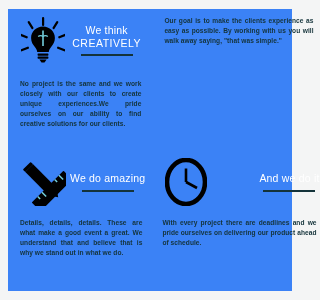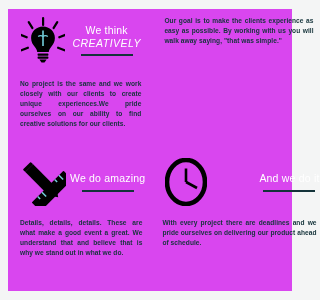--- a/index.html
+++ b/index.html
@@ -13,21 +13,21 @@
     background: #f4f5f5;
     font-family: "Liberation Sans", sans-serif;
     overflow: hidden;
   }
   #poster {
     position: absolute;
     left: 8px;
     top: 9px;
     width: 284px;
     height: 282px;
-    background: #d946ef;
+    background: #3b82f6;
     box-sizing: border-box;
   }
   .grid {
     position: absolute;
     inset: 0;
     display: grid;
     grid-template-columns: 1fr 1fr;
     grid-template-rows: 1fr 1fr;
   }
   .cell {
@@ -67,21 +67,20 @@
     color: #ffffff;
     font-size: 10.5px;
     line-height: 12.5px;
     font-weight: normal;
     letter-spacing: 0.2px;
     white-space: nowrap;
     text-align: center;
   }
   .head-line2 {
     letter-spacing: 0.5px;
-    font-style: italic;
   }
   .rule {
     width: 52px;
     height: 1.6px;
     background: #14333a;
     margin-top: 5px;
   }
   .body-text {
     margin: 7px 10px 0 12px;
     color: #14333a;

